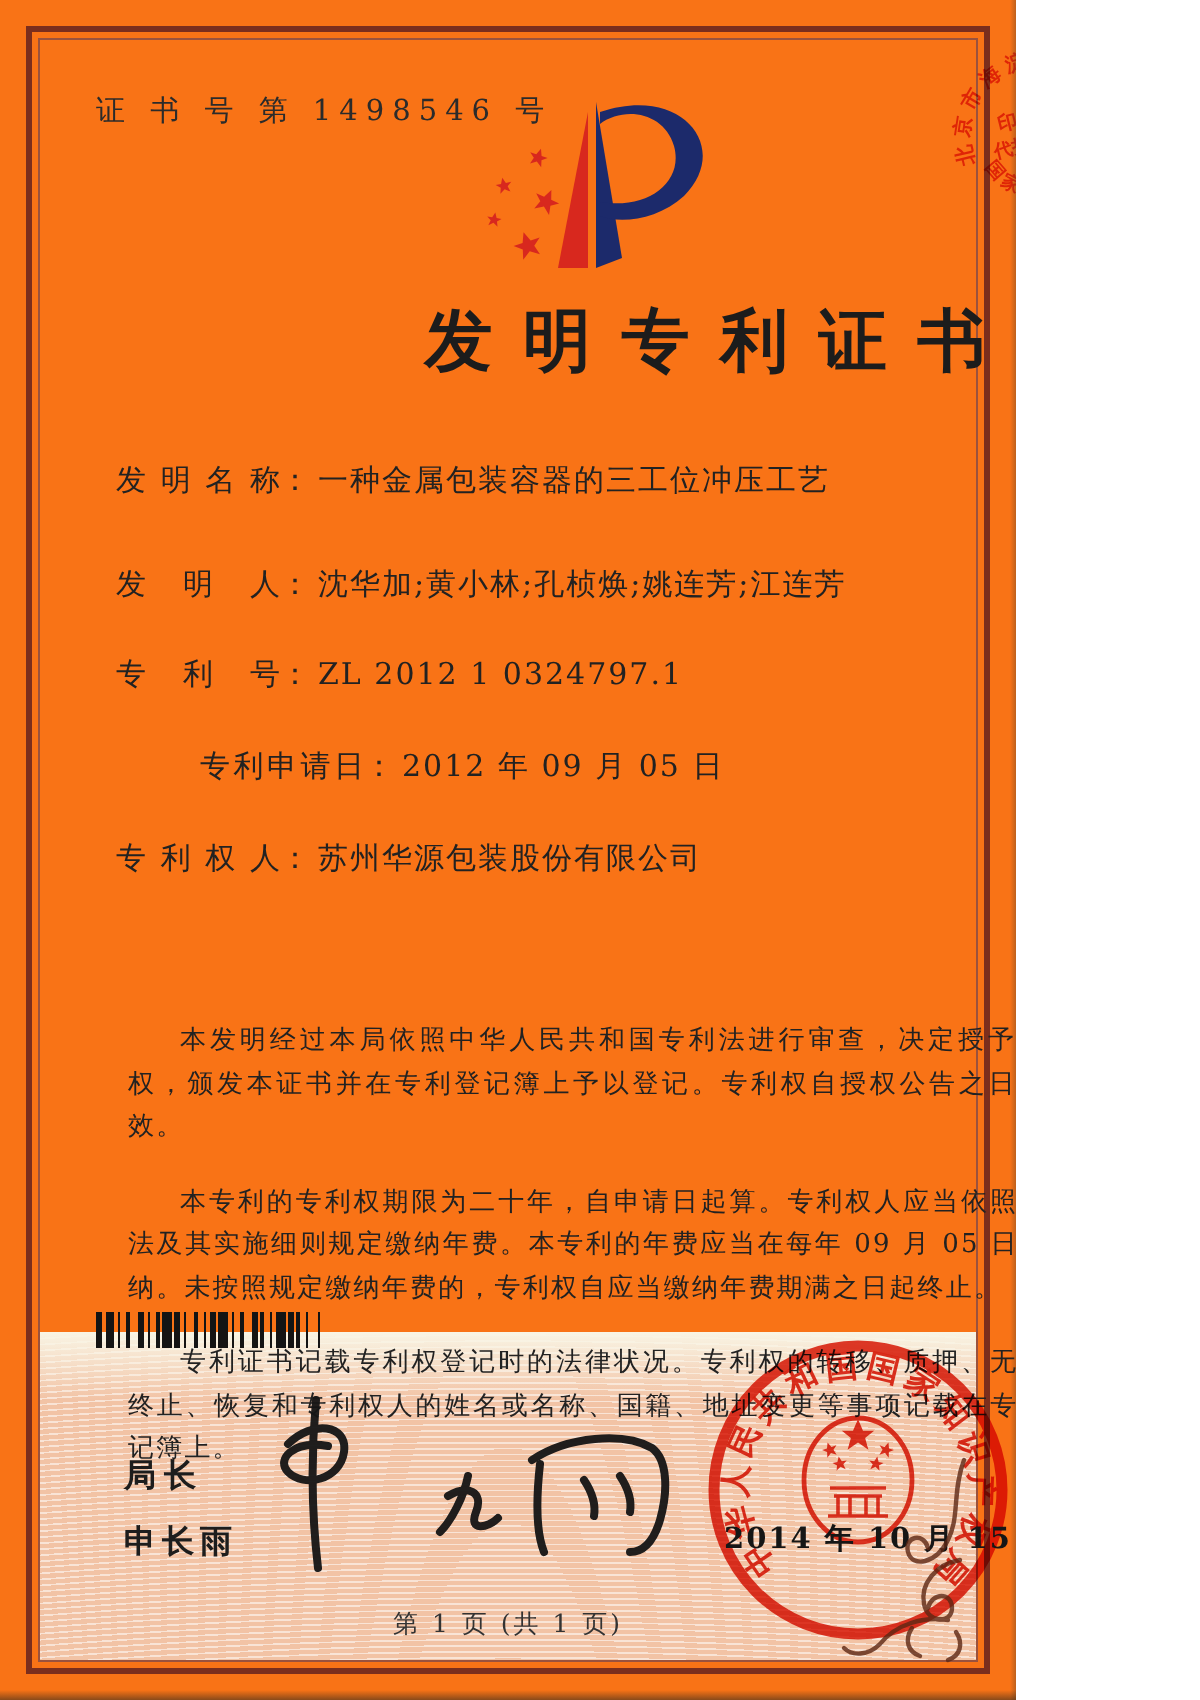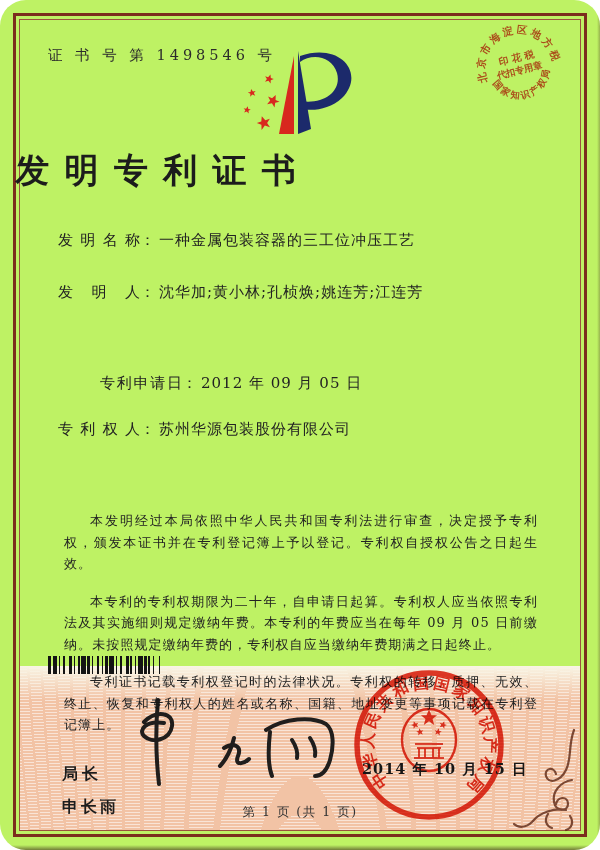--- a/index.html
+++ b/index.html
@@ -1,52 +1,52 @@
 <!DOCTYPE html>
 <html><head>
 <meta charset="utf-8">
 <style>
   html,body{margin:0;padding:0;}
   body{width:600px;height:850px;font-family:"DejaVu Serif","Liberation Serif",serif;}
-  .page{position:relative;width:600px;height:850px;background:#bef264;overflow:hidden;border-radius:26px;}
+  .page{position:relative;width:508px;height:850px;background:#f97316;overflow:hidden;}
   
   .frame-outer{position:absolute;inset:13px;border:3px solid #7b2e1d;pointer-events:none;}
   .frame-inner{position:absolute;inset:19px;border:1px solid #9b523d;pointer-events:none;}
   
   .edge-bottom{position:absolute;left:0;right:0;bottom:0;height:5px;background:linear-gradient(180deg,rgba(0,0,0,0),rgba(62,46,28,.6));}
   .edge-right{position:absolute;top:0;bottom:0;right:0;width:3px;background:linear-gradient(90deg,rgba(0,0,0,0),rgba(80,62,40,.35));}
 
   .cert-no{position:absolute;left:48px;top:46px;font-size:14.5px;color:#2b2b2b;letter-spacing:4px;}
 
   .logo{position:absolute;left:238px;top:44px;width:128px;height:100px;}
 
   .tax-stamp{position:absolute;left:474px;top:20px;width:88px;height:88px;transform:rotate(-14deg);opacity:.88;mix-blend-mode:multiply;}
 
-  .title{position:absolute;left:0;right:0;top:148px;text-align:left;font-size:34px;font-weight:bold;color:#1c1c1c;letter-spacing:.45em;padding-left:.45em;}
+  .title{position:absolute;left:0;right:0;top:148px;text-align:right;font-size:34px;font-weight:bold;color:#1c1c1c;letter-spacing:.45em;padding-left:.45em;}
 
   .field-row{position:absolute;left:58px;right:40px;font-size:15px;color:#222;white-space:nowrap;}
   .field-label{display:inline-block;width:82px;text-align:justify;text-align-last:justify;}
   .field-sep{display:inline-block;margin-right:4px;}
   .field-value{letter-spacing:1px;}
   .row-0{top:231px;} .row-1{top:283px;} .row-2{top:328px;}
   .row-3{top:374px;margin-left:42px;} .row-4{top:420px;} .row-5{top:466px;}
 
   .body-text{position:absolute;left:48px;width:506px;top:494px;font-size:13px;line-height:21.5px;color:#222;text-align:justify;letter-spacing:1.1px;}
   .body-text p{margin:16px;text-indent:2em;}
 
   .barcode{position:absolute;left:48px;top:656px;height:18px;white-space:nowrap;font-size:0;}
   .barcode i{display:inline-block;height:100%;background:#141414;vertical-align:top;}
 
   .pink-band{position:absolute;left:20px;right:20px;top:666px;bottom:20px;
     background:
       linear-gradient(180deg,rgba(249,245,229,1) 0px,rgba(249,245,229,0) 34px),
       repeating-radial-gradient(1400px 760px at 50% 1050px, rgba(255,255,255,.55) 0 1.5px, rgba(255,255,255,0) 1.5px 5.5px),
       #f2c3a5;}
 
-  .director-block{position:absolute;left:62px;top:764px;color:#1d1d1d;}
+  .director-block{position:absolute;left:62px;top:728px;color:#1d1d1d;}
   .director-title{font-size:16px;font-weight:bold;letter-spacing:4px;}
   .director-name{font-size:16px;font-weight:bold;letter-spacing:3px;margin-top:12px;}
 
   .signature{position:absolute;left:122px;top:688px;width:235px;height:100px;}
 
   .seal{position:absolute;left:350px;top:666px;width:158px;height:158px;mix-blend-mode:multiply;}
   .seal-date{position:absolute;left:362px;top:760px;width:140px;text-align:center;font-size:14.5px;font-weight:bold;color:#161616;letter-spacing:1px;white-space:nowrap;}
 
   .page-footer{position:absolute;left:0;right:0;top:804px;text-align:center;font-size:12.5px;color:#333;letter-spacing:1.5px;}
 
@@ -100,20 +100,23 @@
     <text x="45" y="55" text-anchor="middle" fill="#e23a28" font-size="9.5" font-weight="bold">代扣专用章</text>
   </svg>
 
   <div class="title">发明专利证书</div>
 
   <div class="field-row row-0">
     <span class="field-label">发明名称</span><span class="field-sep">：</span><span class="field-value">一种金属包装容器的三工位冲压工艺</span>
   </div>
   <div class="field-row row-1">
     <span class="field-label">发明人</span><span class="field-sep">：</span><span class="field-value">沈华加;黄小林;孔桢焕;姚连芳;江连芳</span>
+  </div>
+  <div class="field-row row-2">
+    <span class="field-label">专利号</span><span class="field-sep">：</span><span class="field-value">ZL 2012 1 0324797.1</span>
   </div>
   <div class="field-row row-3">
     <span class="field-label">专利申请日</span><span class="field-sep">：</span><span class="field-value">2012 年 09 月 05 日</span>
   </div>
   <div class="field-row row-4">
     <span class="field-label">专利权人</span><span class="field-sep">：</span><span class="field-value">苏州华源包装股份有限公司</span>
   </div>
 
   <div class="body-text">
     <p>本发明经过本局依照中华人民共和国专利法进行审查，决定授予专利权，颁发本证书并在专利登记簿上予以登记。专利权自授权公告之日起生效。</p>

